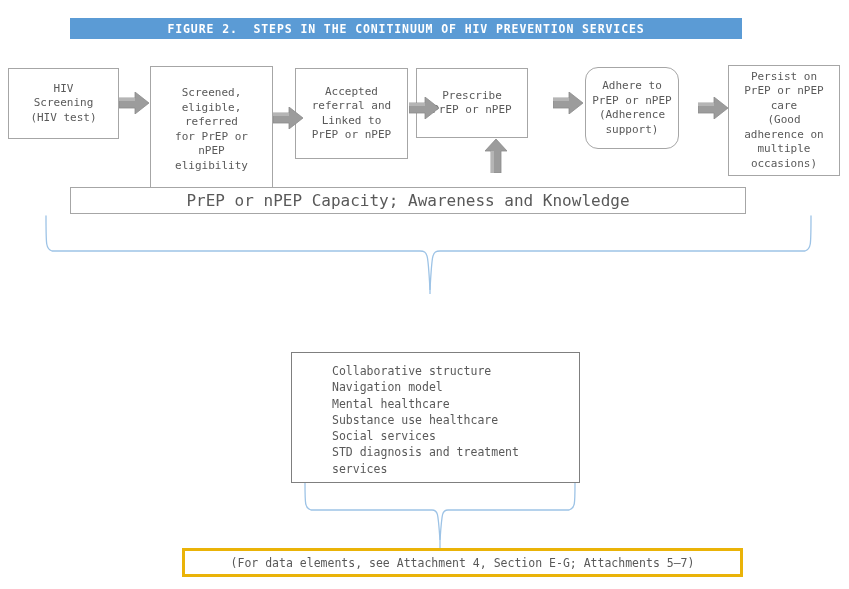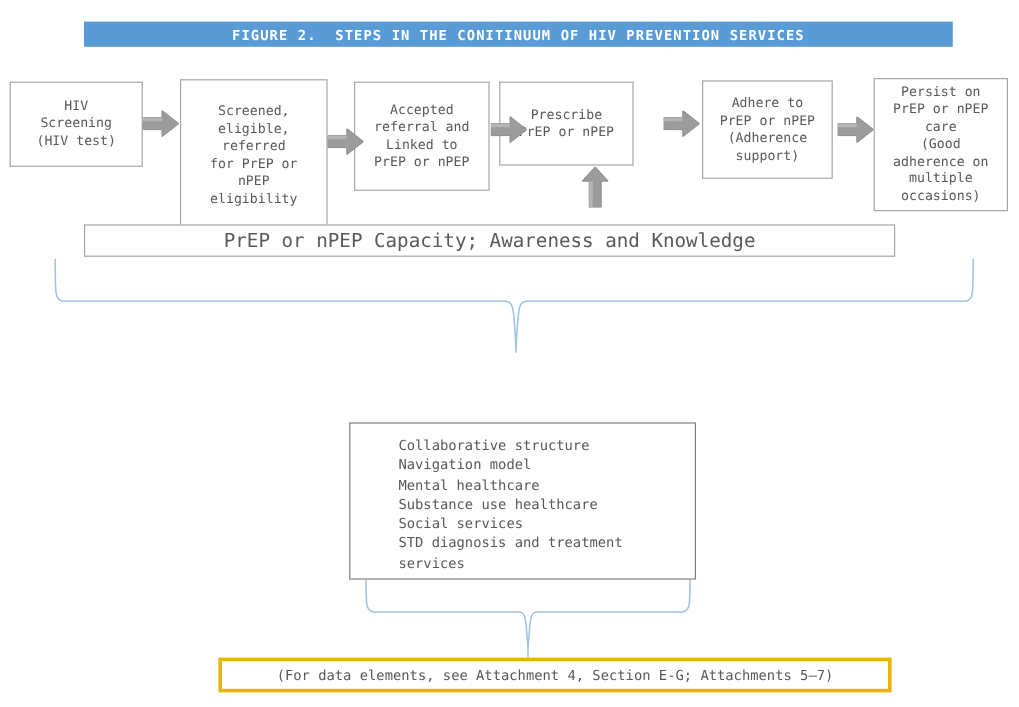--- a/index.html
+++ b/index.html
@@ -16,21 +16,21 @@
     height: 589px;
     background: #ffffff;
     overflow: hidden;
   }
 
   
   .title-bar {
     position: absolute;
     left: 70px;
     top: 18px;
-    width: 724px;
+    width: 672px;
     height: 21px;
     background: #5b9bd5;
     color: #ffffff;
     font-family: "DejaVu Sans Mono", "Liberation Mono", monospace;
     font-size: 11.5px;
     font-weight: bold;
     letter-spacing: 0.9px;
     display: flex;
     align-items: center;
     justify-content: center;
@@ -142,21 +142,21 @@
 eligibility</div>
 
   <div class="pbox" style="left:295px; top:68px; width:113px; height:91px;">Accepted
 referral and
 Linked to
 PrEP or nPEP</div>
 
   <div class="pbox" style="left:416px; top:68px; width:112px; height:70px;">Prescribe
 PrEP or nPEP</div>
 
-  <div class="pbox" style="left:585px; top:67px; width:109px; height:82px;">Adhere to
+  <div class="pbox" style="left:585px; top:67px; width:94px; height:82px;border-radius:13px;">Adhere to
 PrEP or nPEP
 (Adherence
 support)</div>
 
   <div class="pbox" style="left:728px; top:65px; width:112px; height:111px;">Persist on
 PrEP or nPEP
 care
 (Good
 adherence on
 multiple

